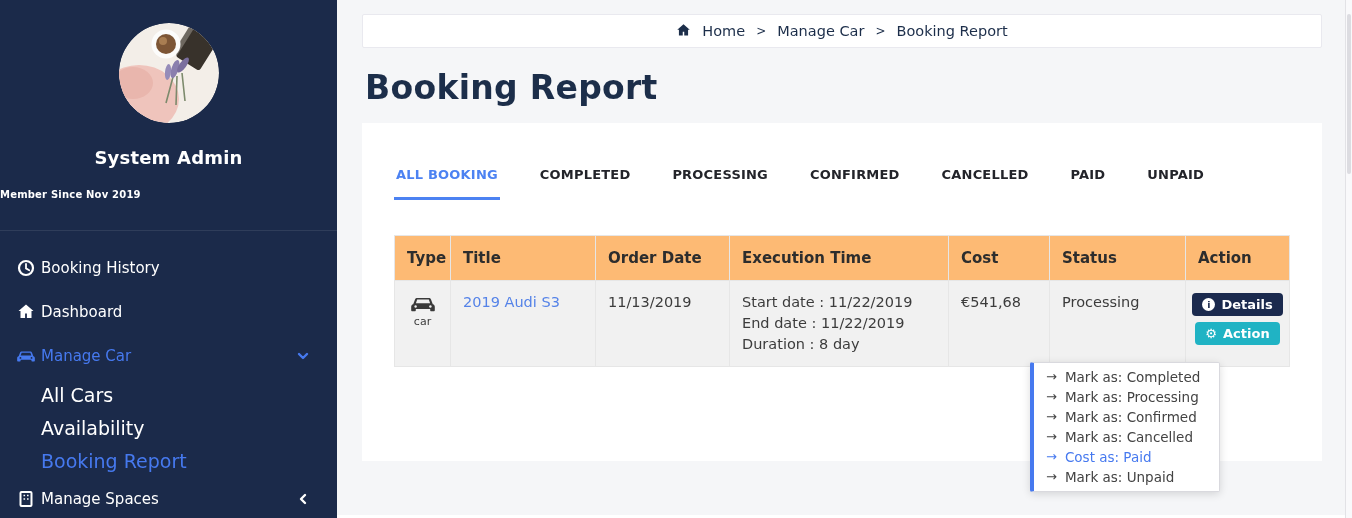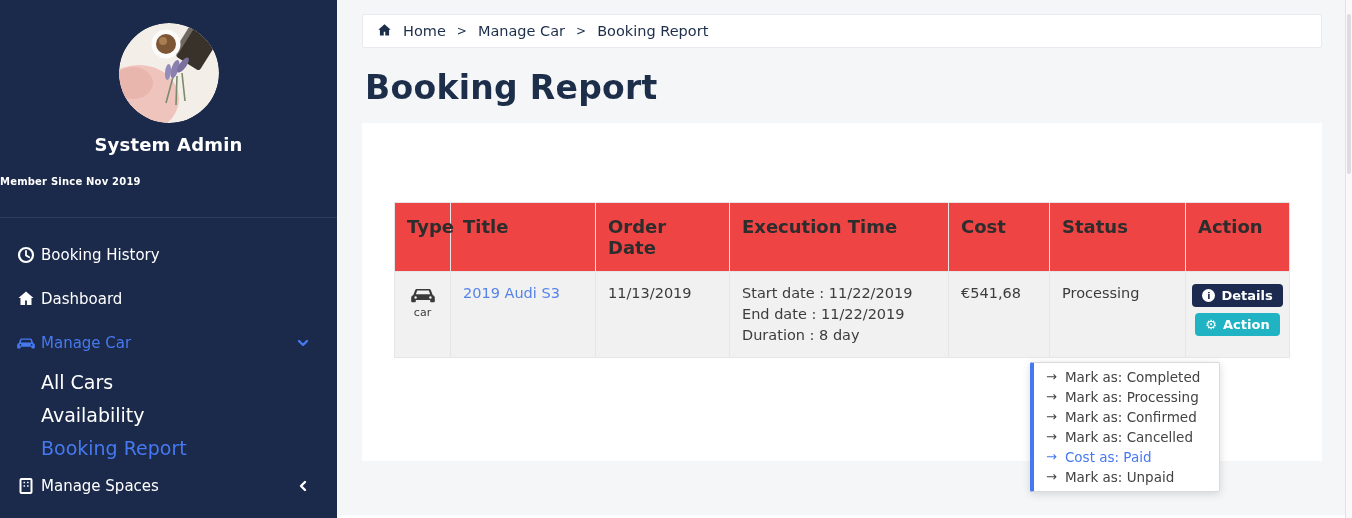--- a/index.html
+++ b/index.html
@@ -4,58 +4,58 @@
 <style>
   * { margin:0; padding:0; box-sizing:border-box; }
   html,body { width:1352px; height:518px; overflow:hidden;
     font-family:"DejaVu Sans","Liberation Sans",sans-serif; background:#f5f6f8; }
 
   
   .sidebar { position:fixed; left:0; top:0; width:337px; height:518px;
     background:#1b2a4a; color:#fff; z-index:3; }
   .avatar { width:100px; height:100px; border-radius:50%; overflow:hidden;
     margin:23px auto 0; display:block; }
-  .profile-name { text-align:center; font-size:18px; font-weight:700; margin-top:11px; letter-spacing:.2px; }
+  .profile-name { text-align:center; font-size:18px; font-weight:700; margin-top:24px; letter-spacing:.2px; }
   .profile-sub { text-align:left; font-size:10px; font-weight:700; margin-top:21px; letter-spacing:.2px; }
   .side-divider { height:1px; background:rgba(255,255,255,.09); margin:30px 0 0; }
   nav { padding:15px 0 0; }
   .nav-item { display:flex; align-items:center; height:44px; padding:0 27px 0 17px;
     font-size:15px; cursor:pointer; color:#fff; }
   .nav-item .nav-icon { width:18px; height:18px; flex:none; margin-right:6px; }
   .nav-item.active { color:#4679ef; }
   .nav-item .grow { flex:1; }
   .chev { width:14px; height:14px; }
   .subnav { padding-left:41px; }
   .subnav-item { height:33px; display:flex; align-items:center; font-size:19px;
     color:#fff; cursor:pointer; }
   .subnav-item.active { color:#4679ef; }
   :root { --car-bg:#1b2a4a; }
   .sidebar .nav-icon { --car-bg:#1b2a4a; }
 
   
   .main { margin-left:337px; padding:14px 30px 0 25px; }
   .breadcrumb { background:#fff; border:1px solid #e9e9ef; padding:8px 14px;
     display:flex; align-items:center; gap:11px; font-size:14.5px; color:#1c2e4a;
-    border-radius:2px; }
+    border-radius:2px;justify-content:center; }
   .breadcrumb .bc-home { width:15px; height:15px; margin-top:-1px; }
   .bc-sep { color:#1c2e4a; font-size:12px; }
   .page-title { font-size:33px; font-weight:700; color:#1c2e4a; margin:20px 0 16px 3px; letter-spacing:.3px; }
 
   .card { background:#fff; height:338px; padding:44px 0 0 32px; position:relative; }
 
   
   .tabs { display:flex; gap:38px; }
   .tab { font-size:13px; font-weight:700; color:#23242a; letter-spacing:.2px;
     padding:0 2px 15px; border-bottom:3px solid transparent; cursor:pointer; }
   .tab.active { color:#4c82f2; border-bottom-color:#4c82f2; }
 
   
   table { border-collapse:collapse; margin-top:35px; table-layout:fixed; width:895px; }
   th, td { border:1px solid #e6e6e6; text-align:left; vertical-align:top; }
-  th { font-size:18px; font-weight:700; color:#2d2d2d; padding:13px 12px; background:#ef4444; }
+  th { font-size:15px; font-weight:700; color:#2d2d2d; padding:13px 12px; background:#fdba74; }
   td { font-size:14.5px; color:#3c3c3c; padding:11px 12px; background:#f1f1f1; line-height:21px; }
   .col-type{width:56px;} .col-title{width:145px;} .col-order{width:134px;}
   .col-exec{width:219px;} .col-cost{width:101px;} .col-status{width:136px;} .col-action{width:104px;}
   .type-cell { text-align:center; }
   .type-cell .nav-icon { --car-bg:#f1f1f1; width:24px; height:20px; color:#3a3a3a; margin:2px auto 0; display:block; }
   .type-label { font-size:11px; color:#3c3c3c; line-height:16px; }
   .row-link { color:#5583e8; text-decoration:none; cursor:pointer;text-align:center; }
   .btn-stack { display:flex; flex-direction:column; align-items:center; gap:6px; padding-top:1px; }
   .btn { display:inline-flex; align-items:center; gap:6px; border:none; cursor:pointer;
     color:#fff; font-size:13px; font-weight:700; border-radius:4px; padding:3px 10px; height:23px;
@@ -190,20 +190,29 @@
     <span>Home</span>
     <span class="bc-sep">&gt;</span>
     <span>Manage Car</span>
     <span class="bc-sep">&gt;</span>
     <span>Booking Report</span>
   </div>
 
   <h1 class="page-title">Booking Report</h1>
 
   <div class="card">
+    <div class="tabs">
+      <div class="tab active">ALL BOOKING</div>
+      <div class="tab">COMPLETED</div>
+      <div class="tab">PROCESSING</div>
+      <div class="tab">CONFIRMED</div>
+      <div class="tab">CANCELLED</div>
+      <div class="tab">PAID</div>
+      <div class="tab">UNPAID</div>
+    </div>
 
     <table>
       <colgroup>
         <col class="col-type">
           <col class="col-title">
           <col class="col-order">
         <col class="col-exec">
           <col class="col-cost">
           <col class="col-status">
           <col class="col-action">

